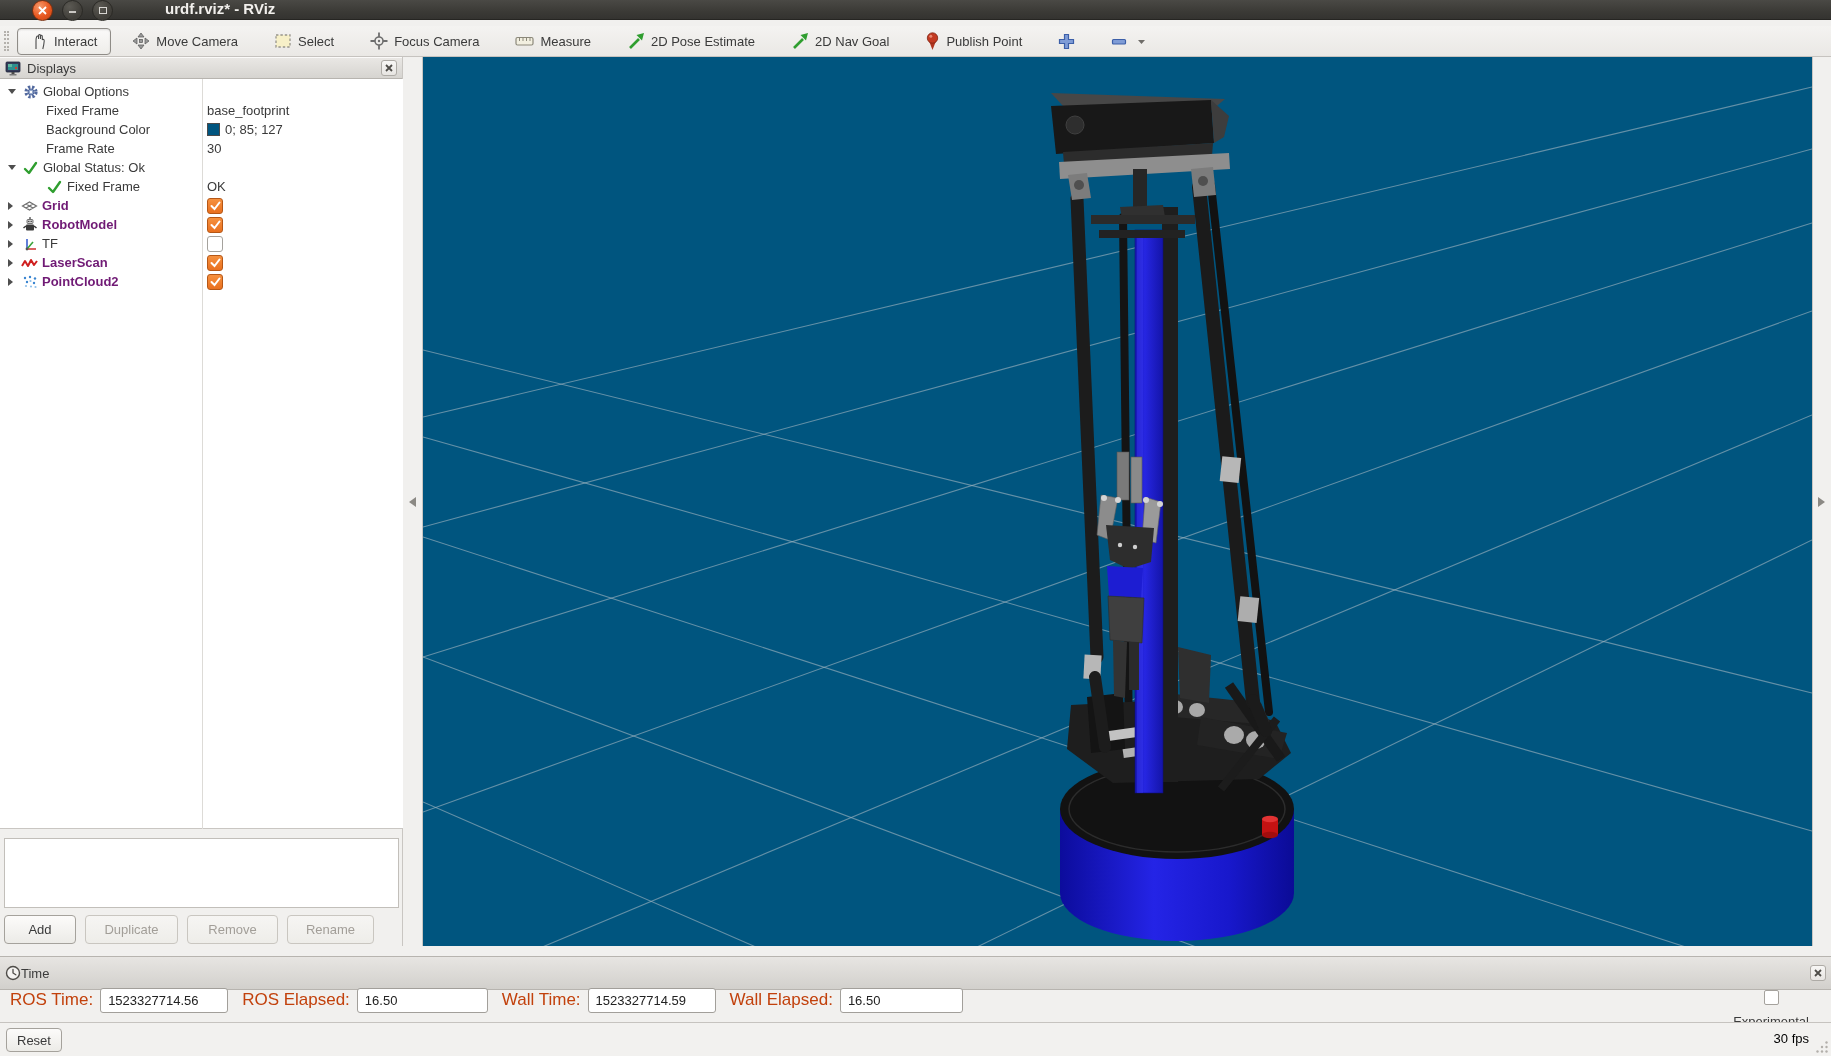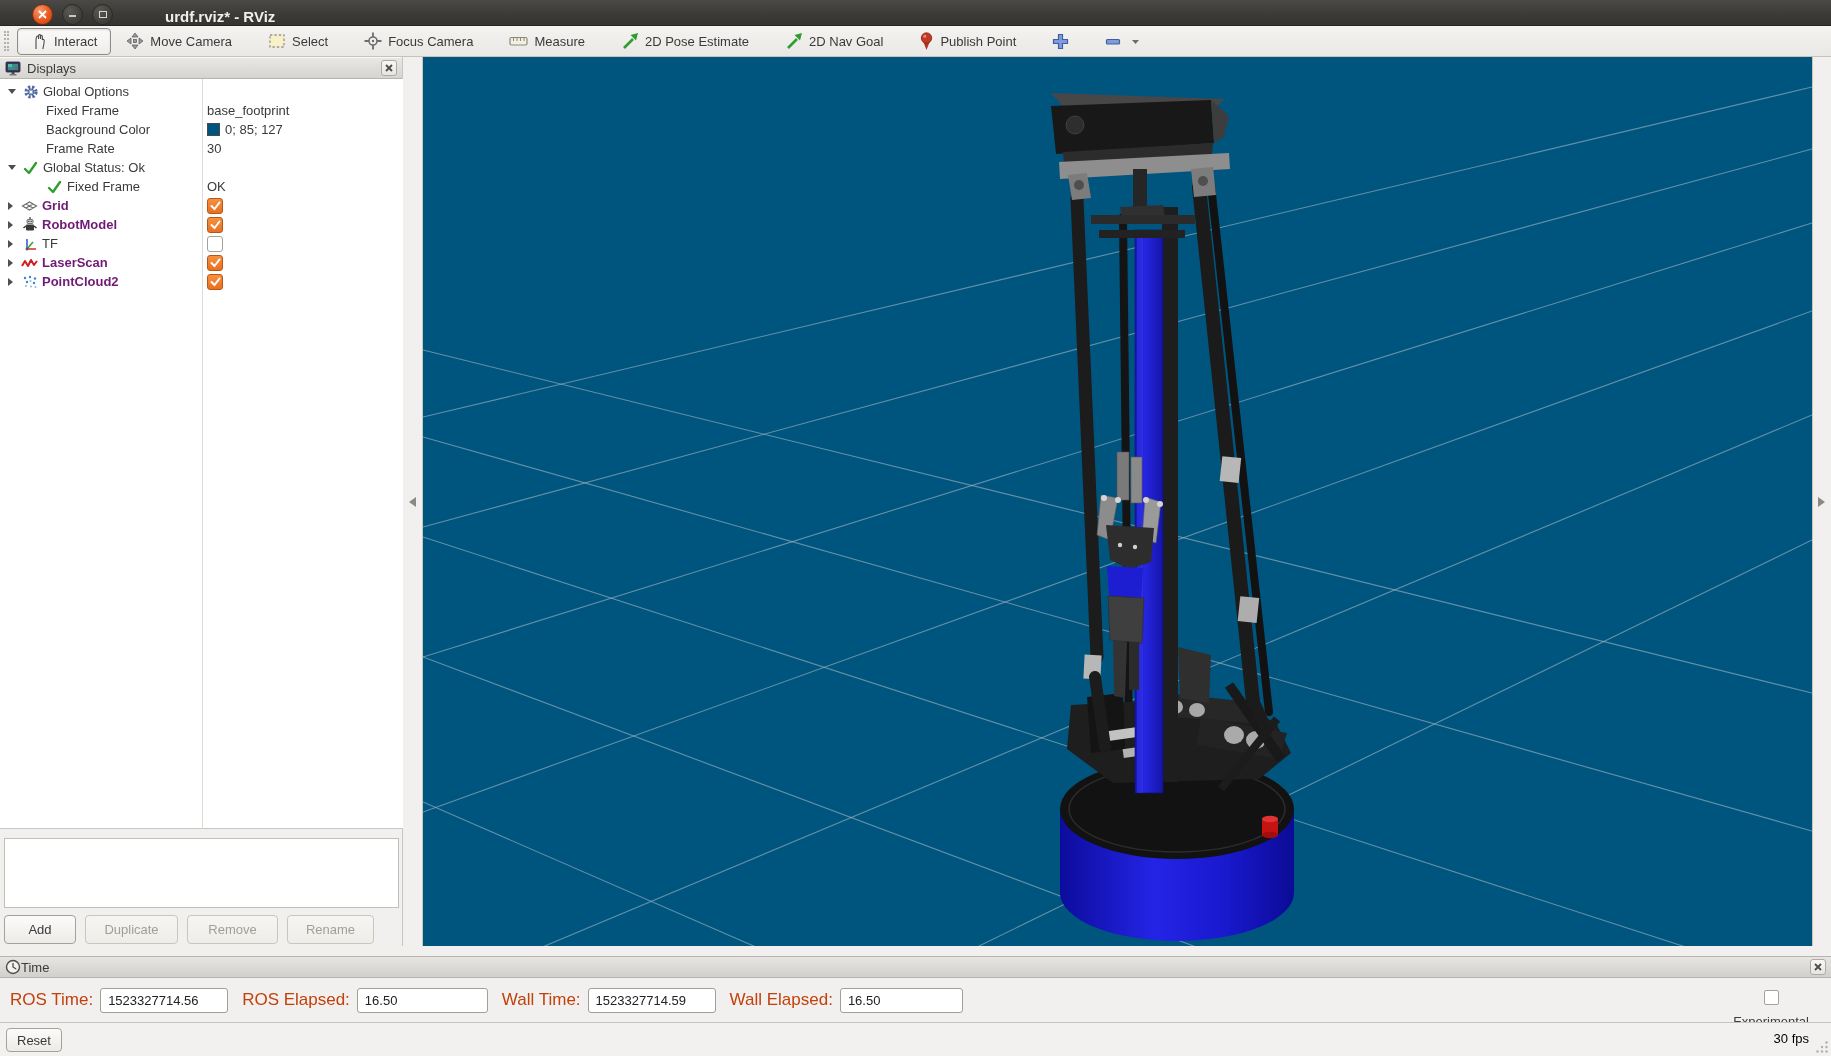--- a/index.html
+++ b/index.html
@@ -1,42 +1,42 @@
 <!DOCTYPE html>
 <html><head>
 <meta charset="utf-8">
 <style>
   * { margin:0; padding:0; box-sizing:border-box; }
   html,body { width:1831px; height:1056px; overflow:hidden;
     font-family:"Liberation Sans", sans-serif; background:#f1f0ee; }
 
   
-  #titlebar { position:absolute; left:0; top:0; width:1831px; height:26px;
+  #titlebar { position:absolute; left:0; top:0; width:1831px; height:20px;
     background:linear-gradient(#4a4945,#3b3a36 60%,#343330); border-bottom:1px solid #262522;
-    display:flex; align-items:flex-end; }
+    display:flex; align-items:flex-start; }
   .winbtn { width:21px; height:21px; border-radius:50%; display:flex; align-items:center;
     justify-content:center; margin-left:9px; font-size:11px; line-height:1; }
   .winbtn.close { background:radial-gradient(circle at 35% 30%, #f69a6c, #e8571f 55%, #c24413);
     border:1px solid #7b3010; color:#fff; font-weight:bold; margin-left:32px; }
   .winbtn.minmax { background:radial-gradient(circle at 35% 30%, #5b5953, #413f3a 65%);
     border:1px solid #2a2925; color:#d8d6d2; }
   .maxglyph { width:8px; height:7px; border:1px solid #d8d6d2; display:block; }
   #title-text { color:#f1efec; font-weight:bold; font-size:15px; margin-left:52px; }
 
   
   #toolbar { position:absolute; left:0; top:26px; width:1831px; height:31px;
     background:linear-gradient(#f4f3f1,#eae8e5); border-bottom:1px solid #c6c3bf;
     display:flex; align-items:center; }
   #toolbar-handle { width:5px; height:20px; border-left:2px dotted #b4b1ac;
     border-right:2px dotted #b4b1ac; margin:0 8px 0 4px; }
   .tool { display:flex; align-items:center; gap:6px; font-size:13px; color:#3a3a3a;
     padding:0 11px; height:27px; white-space:nowrap; }
   .tool.pressed { border:1px solid #8f8c87; border-radius:4px;
     background:linear-gradient(#fbfaf9,#eeedea); box-shadow:inset 0 1px 2px rgba(0,0,0,.12);
-    margin-right:4px; padding:12px 13px; }
+    margin-right:10px; padding:12px 13px; }
   .tool svg { display:block; }
   .tool-sep { width:14px; }
 
   
   #displays-panel { position:absolute; left:0; top:57px; width:403px; height:889px;
     background:#f1f0ee; border-right:1px solid #c9c6c2; }
   .panel-header { height:22px; background:linear-gradient(#e9e7e4,#d6d4d0);
     border-top:1px solid #fbfaf9; border-bottom:1px solid #b7b4af;
     display:flex; align-items:center; font-size:13px; color:#3b3b3b; padding:0 5px; }
   .panel-header .ph-label { margin-left:6px; }
@@ -79,21 +79,21 @@
   .collapse-arrow.right { left:5px; border-top:5px solid transparent; border-bottom:5px solid transparent;
     border-left:7px solid #8b8984; }
 
   #viewport { position:absolute; left:423px; top:57px; width:1389px; height:889px; background:#00557f; }
   #viewport svg { display:block; }
 
   
   #time-panel { position:absolute; left:0; top:946px; width:1831px; height:76px; background:#f1f0ee; }
   #time-header { position:absolute; left:0; top:10px; width:1831px; height:22px;
     background:linear-gradient(#e7e5e2,#d2d0cc); border-top:1px solid #b7b4af; border-bottom:1px solid #b7b4af;
-    display:flex; align-items:center; font-size:13px; color:#3b3b3b; padding:4px 5px; }
+    display:flex; align-items:center; font-size:13px; color:#3b3b3b; padding:16px 5px; }
   #time-fields { position:absolute; left:10px; top:40px; height:28px; display:flex; align-items:center; }
   .tfield { display:flex; align-items:center; margin-right:14px; }
   .tfield label { font-size:17px; color:#c2410c; margin-right:7px; }
   .tfield input { height:25px; border:1px solid #a29f9a; border-radius:3px; background:#fff;
     font-family:"Liberation Sans",sans-serif; font-size:13px; color:#222; padding:0 7px; }
   #experimental { position:absolute; right:22px; top:44px; display:flex; align-items:center; gap:9px;
     font-size:13px; color:#3b3b3b;flex-direction:column; }
   #experimental .box { width:15px; height:15px; background:#fff; border:1px solid #a5a29d; border-radius:2px; }
 
   

